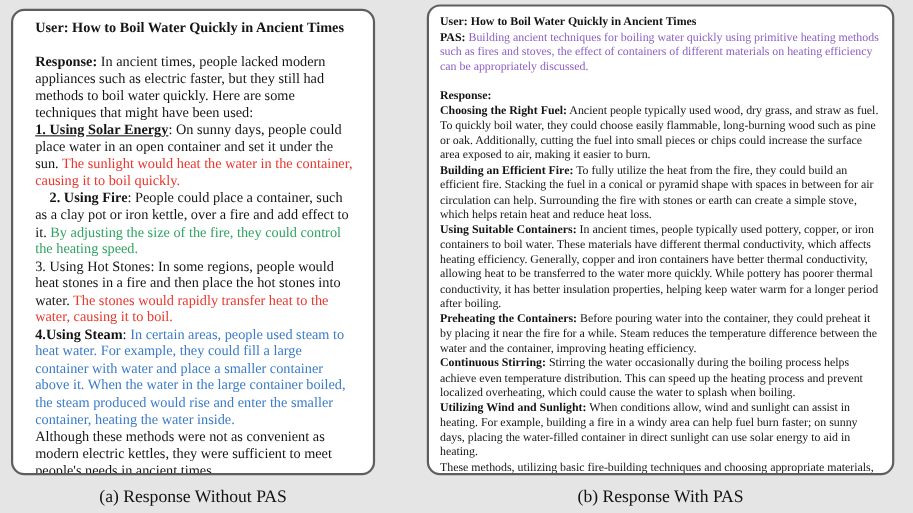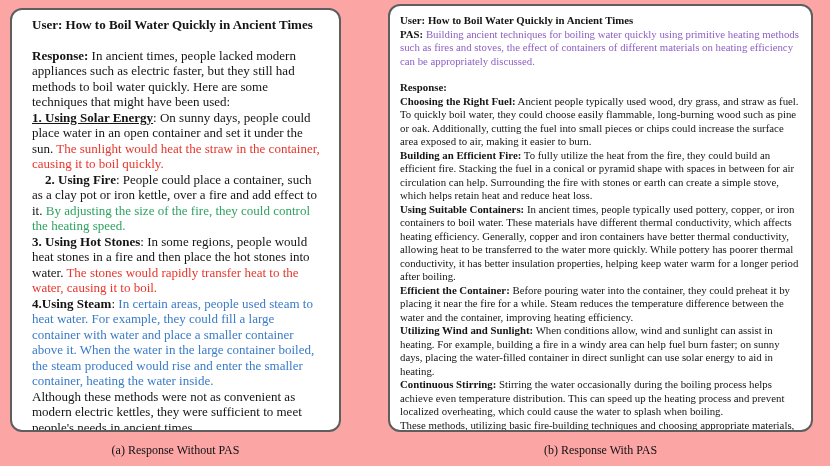--- a/index.html
+++ b/index.html
@@ -4,21 +4,21 @@
 <style>
   html, body {
     margin: 0;
     padding: 0;
     background: #ffffff;
   }
   #figure {
     position: relative;
     width: 830px;
     height: 466px;
-    background: #fca5a5;
+    background: #e5e5e5;
     font-family: "Liberation Serif", "DejaVu Serif", serif;
     color: #141414;
     overflow: hidden;
   }
   .panel-box {
     position: absolute;
     box-sizing: border-box;
     border: 2px solid #5e5e5e;
     border-radius: 12px;
     background: #ffffff;
@@ -41,21 +41,21 @@
     padding: 8px 10px 6px 10px;
     font-size: 10.8px;
     line-height: 13.5px;
   }
   .para { margin: 0; }
   .spacer-a { height: 15px; }
   .spacer-b { height: 13px; }
   .caption {
     position: absolute;
     text-align: center;
-    font-size: 12px;
+    font-size: 16px;
     color: #111111;
   }
   #caption-a {
     left: 10px;
     top: 443px;
     width: 331px;
   }
   #caption-b {
     left: 388px;
     top: 443px;
@@ -64,38 +64,38 @@
 </style>
 </head>
 <body>
 
 <div id="figure">
 
   <div id="panel-a-box" class="panel-box">
       <div class="para"><span style="font-weight: bold;">User: How to Boil Water Quickly in Ancient Times</span></div>
       <div class="para spacer-a"></div>
       <div class="para"><span style="font-weight: bold;">Response:</span><span> In ancient times, people lacked modern appliances such as electric faster, but they still had methods to boil water quickly. Here are some techniques that might have been used:</span></div>
-      <div class="para"><span style="font-weight: bold; text-decoration: underline;">1. Using Solar Energy</span><span>: On sunny days, people could place water in an open container and set it under the sun. </span><span style="color: rgb(232, 54, 43);">The sunlight would heat the straw in the container, causing it to boil quickly.</span></div>
+      <div class="para"><span style="font-weight: bold; text-decoration: underline;">1. Using Solar Energy</span><span>: On sunny days, people could place water in an open container and set it under the sun. </span><span style="color: rgb(232, 54, 43);">The sunlight would heat the water in the container, causing it to boil quickly.</span></div>
       <div class="para"><span style="font-weight: bold; margin-left: 13px;">2. Using Fire</span><span>: People could place a container, such as a clay pot or iron kettle, over a fire and add effect to it. </span><span style="color: rgb(47, 163, 96);">By adjusting the size of the fire, they could control the heating speed.</span></div>
-      <div class="para"><span style="font-weight: bold; margin-top: 20px;">3. Using Hot Stones</span><span>: In some regions, people would heat stones in a fire and then place the hot stones into water. </span><span style="color: rgb(232, 54, 43);">The stones would rapidly transfer heat to the water, causing it to boil.</span></div>
+      <div class="para"><span style="font-weight: normal; margin-top: 20px;">3. Using Hot Stones</span><span>: In some regions, people would heat stones in a fire and then place the hot stones into water. </span><span style="color: rgb(232, 54, 43);">The stones would rapidly transfer heat to the water, causing it to boil.</span></div>
       <div class="para"><span style="font-weight: bold;">4.Using Steam</span><span>: </span><span style="color: rgb(58, 123, 200);">In certain areas, people used steam to heat water. For example, they could fill a large container with water and place a smaller container above it. When the water in the large container boiled, the steam produced would rise and enter the smaller container, heating the water inside.</span></div>
       <div class="para"><span>Although these methods were not as convenient as modern electric kettles, they were sufficient to meet people's needs in ancient times.</span></div>
     </div>
 
   <div id="panel-b-box" class="panel-box">
       <div class="para"><span style="font-weight: bold;">User: How to Boil Water Quickly in Ancient Times</span></div>
       <div class="para"><span style="font-weight: bold; text-align: center;">PAS: </span><span style="color: rgb(141, 95, 196);">Building ancient techniques for boiling water quickly using primitive heating methods such as fires and stoves, the effect of containers of different materials on heating efficiency can be appropriately discussed.</span></div>
       <div class="para spacer-b"></div>
       <div class="para"><span style="font-weight: bold;">Response:</span></div>
       <div class="para"><span style="font-weight: bold;">Choosing the Right Fuel:</span><span> Ancient people typically used wood, dry grass, and straw as fuel. To quickly boil water, they could choose easily flammable, long-burning wood such as pine or oak. Additionally, cutting the fuel into small pieces or chips could increase the surface area exposed to air, making it easier to burn.</span></div>
       <div class="para"><span style="font-weight: bold;">Building an Efficient Fire:</span><span> To fully utilize the heat from the fire, they could build an efficient fire. Stacking the fuel in a conical or pyramid shape with spaces in between for air circulation can help. Surrounding the fire with stones or earth can create a simple stove, which helps retain heat and reduce heat loss.</span></div>
       <div class="para"><span style="font-weight: bold;">Using Suitable Containers:</span><span> In ancient times, people typically used pottery, copper, or iron containers to boil water. These materials have different thermal conductivity, which affects heating efficiency. Generally, copper and iron containers have better thermal conductivity, allowing heat to be transferred to the water more quickly. While pottery has poorer thermal conductivity, it has better insulation properties, helping keep water warm for a longer period after boiling.</span></div>
-      <div class="para"><span style="font-weight: bold;">Efficient the Container:</span><span> Before pouring water into the container, they could preheat it by placing it near the fire for a while. Steam reduces the temperature difference between the water and the container, improving heating efficiency.</span></div>
+      <div class="para"><span style="font-weight: bold;">Preheating the Containers:</span><span> Before pouring water into the container, they could preheat it by placing it near the fire for a while. Steam reduces the temperature difference between the water and the container, improving heating efficiency.</span></div>
+      <div class="para"><span style="font-weight: bold;">Continuous Stirring:</span><span> Stirring the water occasionally during the boiling process helps achieve even temperature distribution. This can speed up the heating process and prevent localized overheating, which could cause the water to splash when boiling.</span></div>
       <div class="para"><span style="font-weight: bold;">Utilizing Wind and Sunlight:</span><span> When conditions allow, wind and sunlight can assist in heating. For example, building a fire in a windy area can help fuel burn faster; on sunny days, placing the water-filled container in direct sunlight can use solar energy to aid in heating.</span></div>
-      <div class="para"><span style="font-weight: bold;">Continuous Stirring:</span><span> Stirring the water occasionally during the boiling process helps achieve even temperature distribution. This can speed up the heating process and prevent localized overheating, which could cause the water to splash when boiling.</span></div>
       <div class="para"><span>These methods, utilizing basic fire-building techniques and choosing appropriate materials, could help ancient people boil water more quickly despite their limited resources.</span></div>
     </div>
 
   <div id="caption-a" class="caption">(a) Response Without PAS</div>
 
   <div id="caption-b" class="caption">(b) Response With PAS</div>
 
 </div>
 
 </body></html>

